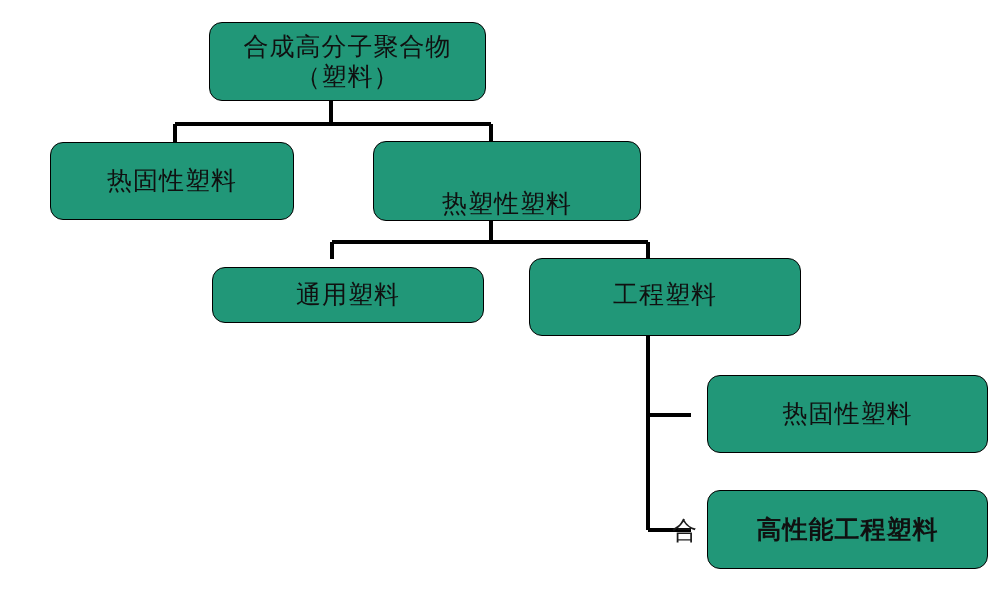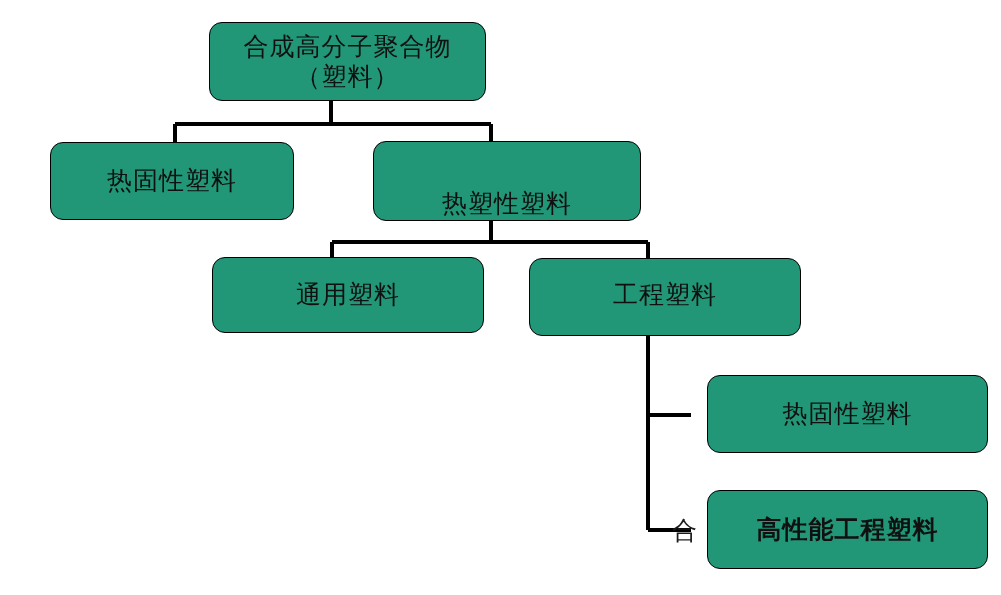--- a/index.html
+++ b/index.html
@@ -89,21 +89,21 @@
   </div>
 
   <div class="node v-center" style="left:34px; top:142px; width:244px; height:78px;">
     <span class="label">热固性塑料</span>
   </div>
 
   <div class="node v-top" style="left:357px; top:141px; width:268px; height:80px; padding-top:9px;">
     <span class="label">热塑性塑料</span>
   </div>
 
-  <div class="node v-center" style="left:196px; top:257px; width:272px; height:76px;font-family:Liberation Serif, serif;">
+  <div class="node v-center" style="left:196px; top:267px; width:272px; height:56px;font-family:Liberation Serif, serif;">
     <span class="label">通用塑料</span>
   </div>
 
   <div class="node v-center" style="left:513px; top:258px; width:272px; height:78px;font-family:Liberation Mono, monospace;">
     <span class="label">工程塑料</span>
   </div>
 
   <div class="node v-center" style="left:691px; top:375px; width:281px; height:78px;">
     <span class="label">热固性塑料</span>
   </div>

